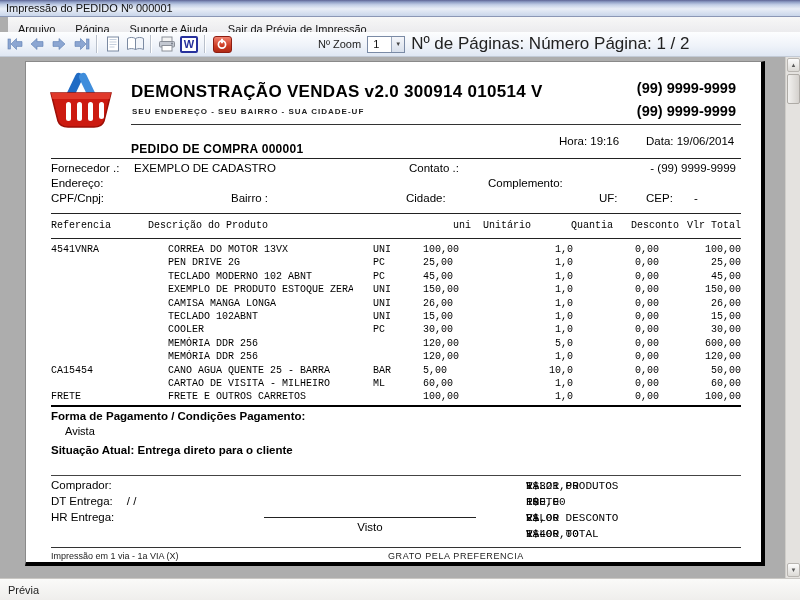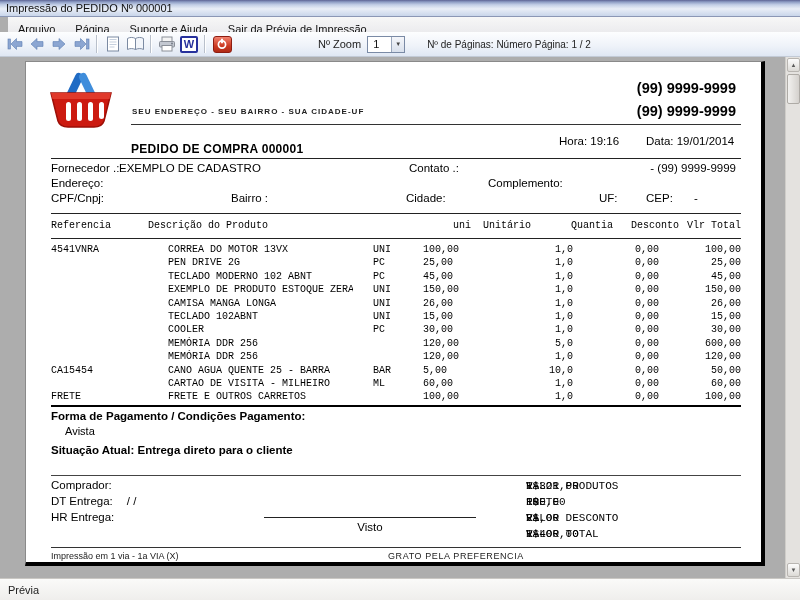--- a/index.html
+++ b/index.html
@@ -25,21 +25,21 @@
   .tb-btn { width:22px; height:21px; display:flex; align-items:center; justify-content:center;
     background:transparent; border:1px solid transparent; border-radius:2px; }
   .tb-sep { width:2px; height:18px; margin:0 4px;
     background:linear-gradient(90deg,#b9c0cb 50%,#ffffff 50%); }
   .zoom-label { font-size:11px; color:#222; margin-left:84px; }
   .zoom-select { display:flex; width:38px; height:17px; margin-left:6px; background:#fff;
     border:1px solid #7a8aa5; }
   .zoom-value { flex:1; font-size:11px; padding:1px 0 0 5px; color:#111; }
   .zoom-dd { width:13px; background:linear-gradient(#f4f6fa,#d9e0ec); border-left:1px solid #9aa7bc;
     font-size:6px; color:#444; display:flex; align-items:center; justify-content:center; }
-  .pages-info { font-size:10px; color:#222; margin-left:22px;text-align:right; }
+  .pages-info { font-size:17px; color:#222; margin-left:6px;text-align:right; }
 
   .word-icon { width:18px; height:17px; background:#ffffff; border:2px solid #26309c;
     color:#26309c; font-weight:bold; font-size:11px; line-height:13px; text-align:center;
     border-radius:2px; }
   .close-icon { width:19px; height:17px; border-radius:3px; border:1px solid #8d1d12;
     background:linear-gradient(#f2826f,#cc3a22 60%,#b02a16); display:flex; align-items:center;
     justify-content:center; }
 
   
   .preview { position:absolute; left:0; top:57px; width:800px; height:521px; background:#adadad; }
@@ -204,32 +204,33 @@
         <line x1="21" y1="33" x2="33" y2="8" stroke="#1f6bc4" stroke-width="8" stroke-linecap="round"></line>
         <line x1="49" y1="33" x2="37" y2="8" stroke="#3f8ddb" stroke-width="8" stroke-linecap="round"></line>
         <path d="M5,24 L65,24 L58,52 Q56,58 48,58 L22,58 Q14,58 12,52 Z" fill="#cc1a10" stroke="#9c0f07" stroke-width="1.5"></path>
         <path d="M5,24 L65,24 L63.5,30 L6.5,30 Z" fill="#e0392b"></path>
         <rect x="20" y="33" width="5" height="19" rx="2.5" fill="#ffffff"></rect>
         <rect x="31" y="33" width="5" height="19" rx="2.5" fill="#ffffff"></rect>
         <rect x="42" y="33" width="5" height="19" rx="2.5" fill="#ffffff"></rect>
         <rect x="53" y="33" width="5" height="17" rx="2.5" fill="#ffffff"></rect>
       </svg>
 
+      <div class="company-title">DEMONSTRAÇÃO VENDAS v2.0 300914 010514 V</div>
       <div class="company-address">SEU ENDEREÇO - SEU BAIRRO - SUA CIDADE-UF</div>
       <div class="phone1">(99) 9999-9999</div>
       <div class="phone2">(99) 9999-9999</div>
       <div class="hr hr-header"></div>
 
       <div class="order-title">PEDIDO DE COMPRA 000001</div>
       <div class="hora-block"><span style="position:static">Hora:</span> <span style="position:static">19:16</span></div>
-      <div class="data-block"><span style="position:static">Data:</span> <span style="position:static">19/01/2014</span></div>
+      <div class="data-block"><span style="position:static">Data:</span> <span style="position:static">19/06/2014</span></div>
       <div class="hr hr-full1"></div>
 
       <span class="sup sup-r1" style="left:25px">Fornecedor .:</span>
-      <span class="sup sup-r1" style="left:93px">EXEMPLO DE CADASTRO</span>
+      <span class="sup sup-r1" style="left:108px">EXEMPLO DE CADASTRO</span>
       <span class="sup sup-r1" style="left:383px">Contato .:</span>
       <span class="sup sup-r1" style="right:25px; text-align:right">- (99) 9999-9999</span>
       <span class="sup sup-r2" style="left:25px">Endereço:</span>
       <span class="sup sup-r2" style="left:462px">Complemento:</span>
       <span class="sup sup-r3" style="left:25px">CPF/Cnpj:</span>
       <span class="sup sup-r3" style="left:205px">Bairro :</span>
       <span class="sup sup-r3" style="left:380px">Cidade:</span>
       <span class="sup sup-r3" style="left:573px">UF:</span>
       <span class="sup sup-r3" style="left:620px">CEP:</span>
       <span class="sup sup-r3" style="left:668px">-</span>

